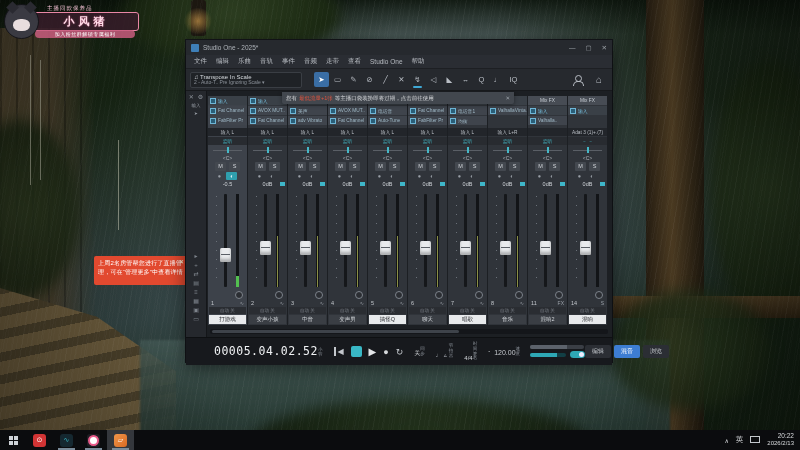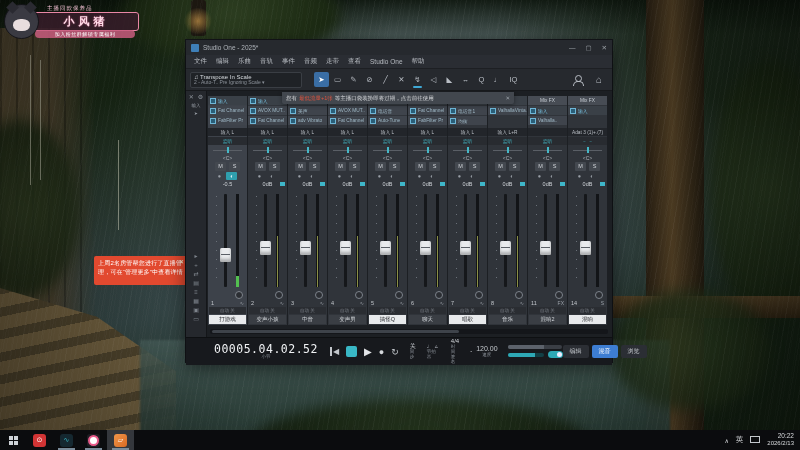--- a/index.html
+++ b/index.html
@@ -147,21 +147,21 @@
   .hscroll{position:absolute;left:24px;right:4px;bottom:3px;height:5px;background:#14161a;border-radius:2px;}
   .hscroll .thumb{position:absolute;left:2px;width:62%;top:1px;bottom:1px;background:#3e434a;border-radius:2px;}
   .banner{position:absolute;left:96px;top:1px;width:232px;height:12px;background:#42474e;z-index:25;
     display:flex;align-items:center;gap:2px;padding:0 4px;box-sizing:border-box;border-radius:0 0 2px 2px;
     box-shadow:0 1px 4px rgba(0,0,0,.4);}
   .banner span{font-size:5.5px;white-space:nowrap;}
   .banner .w{color:#d8dadd;} .banner .r{color:#e0543f;} .banner .x{margin-left:auto;color:#9aa0a8;}
 
   
   .transport{height:27px;background:#17191d;display:flex;align-items:center;border-top:1px solid #0e1012;}
-  .tc{display:flex;flex-direction:column;align-items:center;line-height:1.1;}
+  .tc{display:flex;flex-direction:row;align-items:flex-end;line-height:1.1;}
   .timebox{margin-left:28px;}
   .time{font-family:"DejaVu Sans Mono",monospace;font-size:11.5px;color:#f0f2f4;letter-spacing:.5px;}
   .tlab{font-size:4.5px;color:#8d939b;}
   .tbtns{display:flex;align-items:center;gap:7px;margin-left:12px;}
   .prev{color:#c3c7cc;font-size:8px;border-left:2px solid #c3c7cc;padding-left:1px;line-height:9px;}
   .stop{width:11px;height:11px;background:#39b8c6;border-radius:2px;}
   .play{color:#e4e6e9;font-size:10px;} .rec{color:#d6d9dc;font-size:9px;} .loop{color:#c3c7cc;font-size:9px;}
   .tg{margin-left:11px;}
   .tg .v{font-size:6px;color:#d2d6da;white-space:nowrap;}
   .tg .ic{font-size:6px;color:#b9bec5;letter-spacing:2px;}

